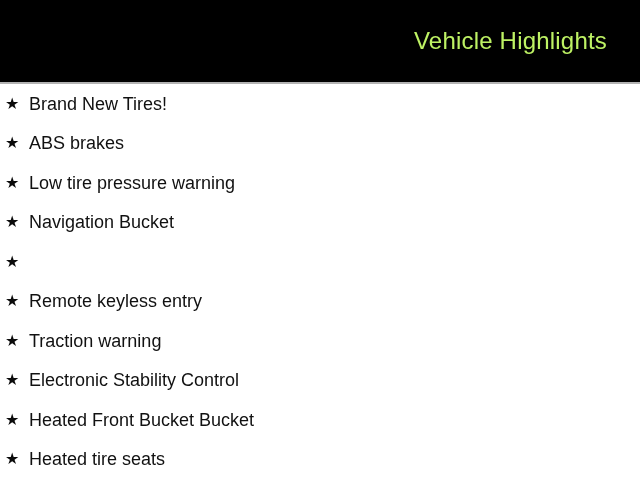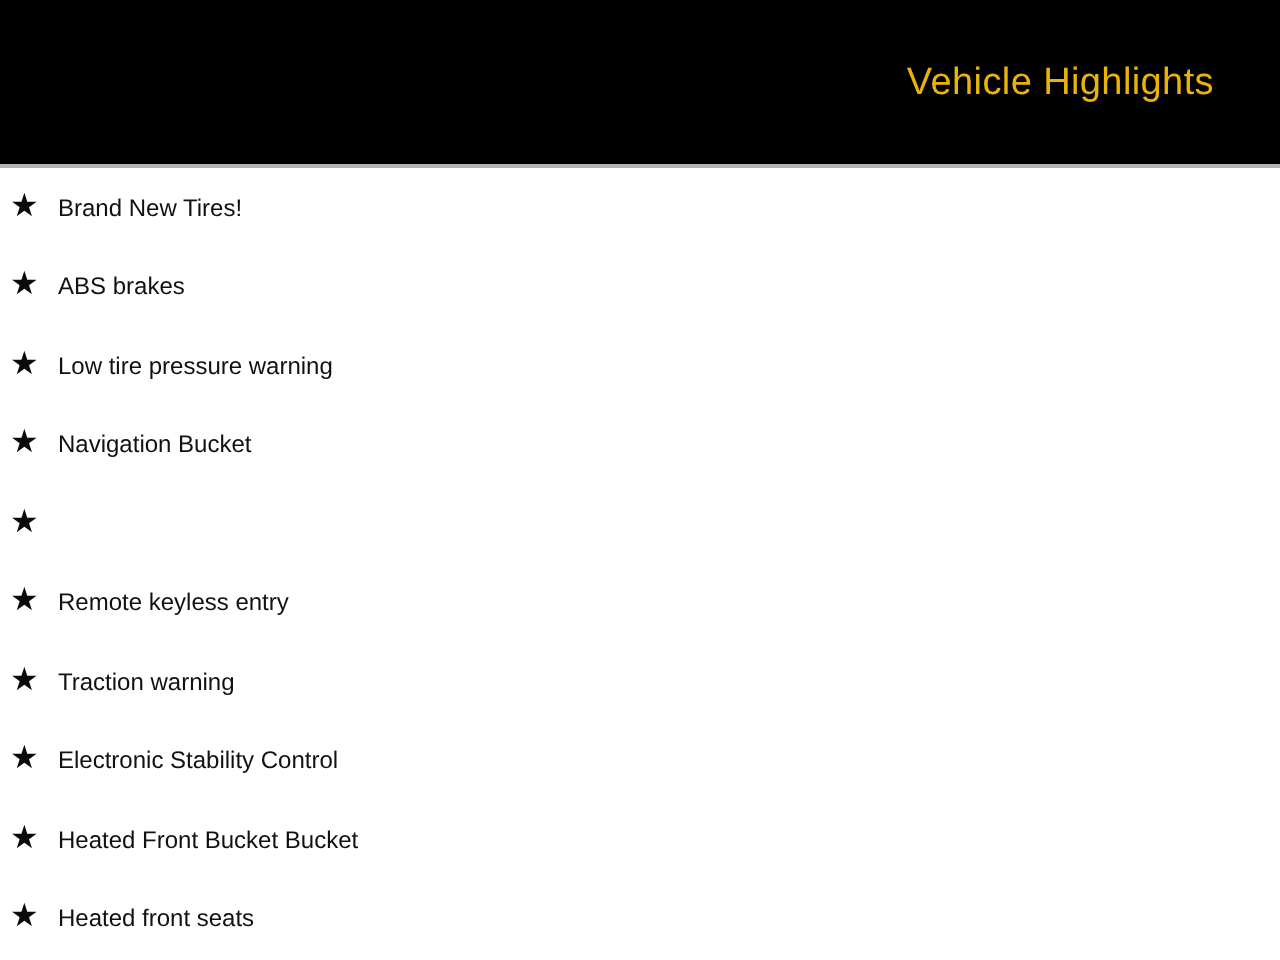--- a/index.html
+++ b/index.html
@@ -24,22 +24,22 @@
     flex: 0 0 82px;
     background: #000000;
     border-bottom: 2px solid #b3b3b3;
     box-sizing: content-box;
     display: flex;
     align-items: center;
     justify-content: flex-end;
     padding-right: 33px;
   }
   .header-title {
-    color: #eab308;
-    font-size: 19px;
+    color: #bef264;
+    font-size: 24px;
     letter-spacing: 0.2px;
     line-height: 1;
   }
   .highlight-list {
     flex: 1 1 auto;
     display: flex;
     flex-direction: column;
   }
   .item {
     height: 39.5px;
@@ -51,21 +51,21 @@
   .star {
     width: 24px;
     flex: 0 0 24px;
     font-size: 16px;
     line-height: 1;
     color: #0a0a0a;
     display: inline-block;
     text-align: left;
   }
   .item-label {
-    font-size: 12px;
+    font-size: 18px;
     color: #111111;
     line-height: 1;
     white-space: nowrap;
   }
 </style>
 </head>
 <body>
 
 <div class="page">
 
@@ -104,17 +104,17 @@
     <div class="item">
       <span class="star">★</span>
       <span class="item-label">Electronic Stability Control</span>
     </div>
     <div class="item">
       <span class="star">★</span>
       <span class="item-label">Heated Front Bucket Bucket</span>
     </div>
     <div class="item">
       <span class="star">★</span>
-      <span class="item-label">Heated front seats</span>
+      <span class="item-label">Heated tire seats</span>
     </div>
   </div>
 
 </div>
 
 </body></html>

